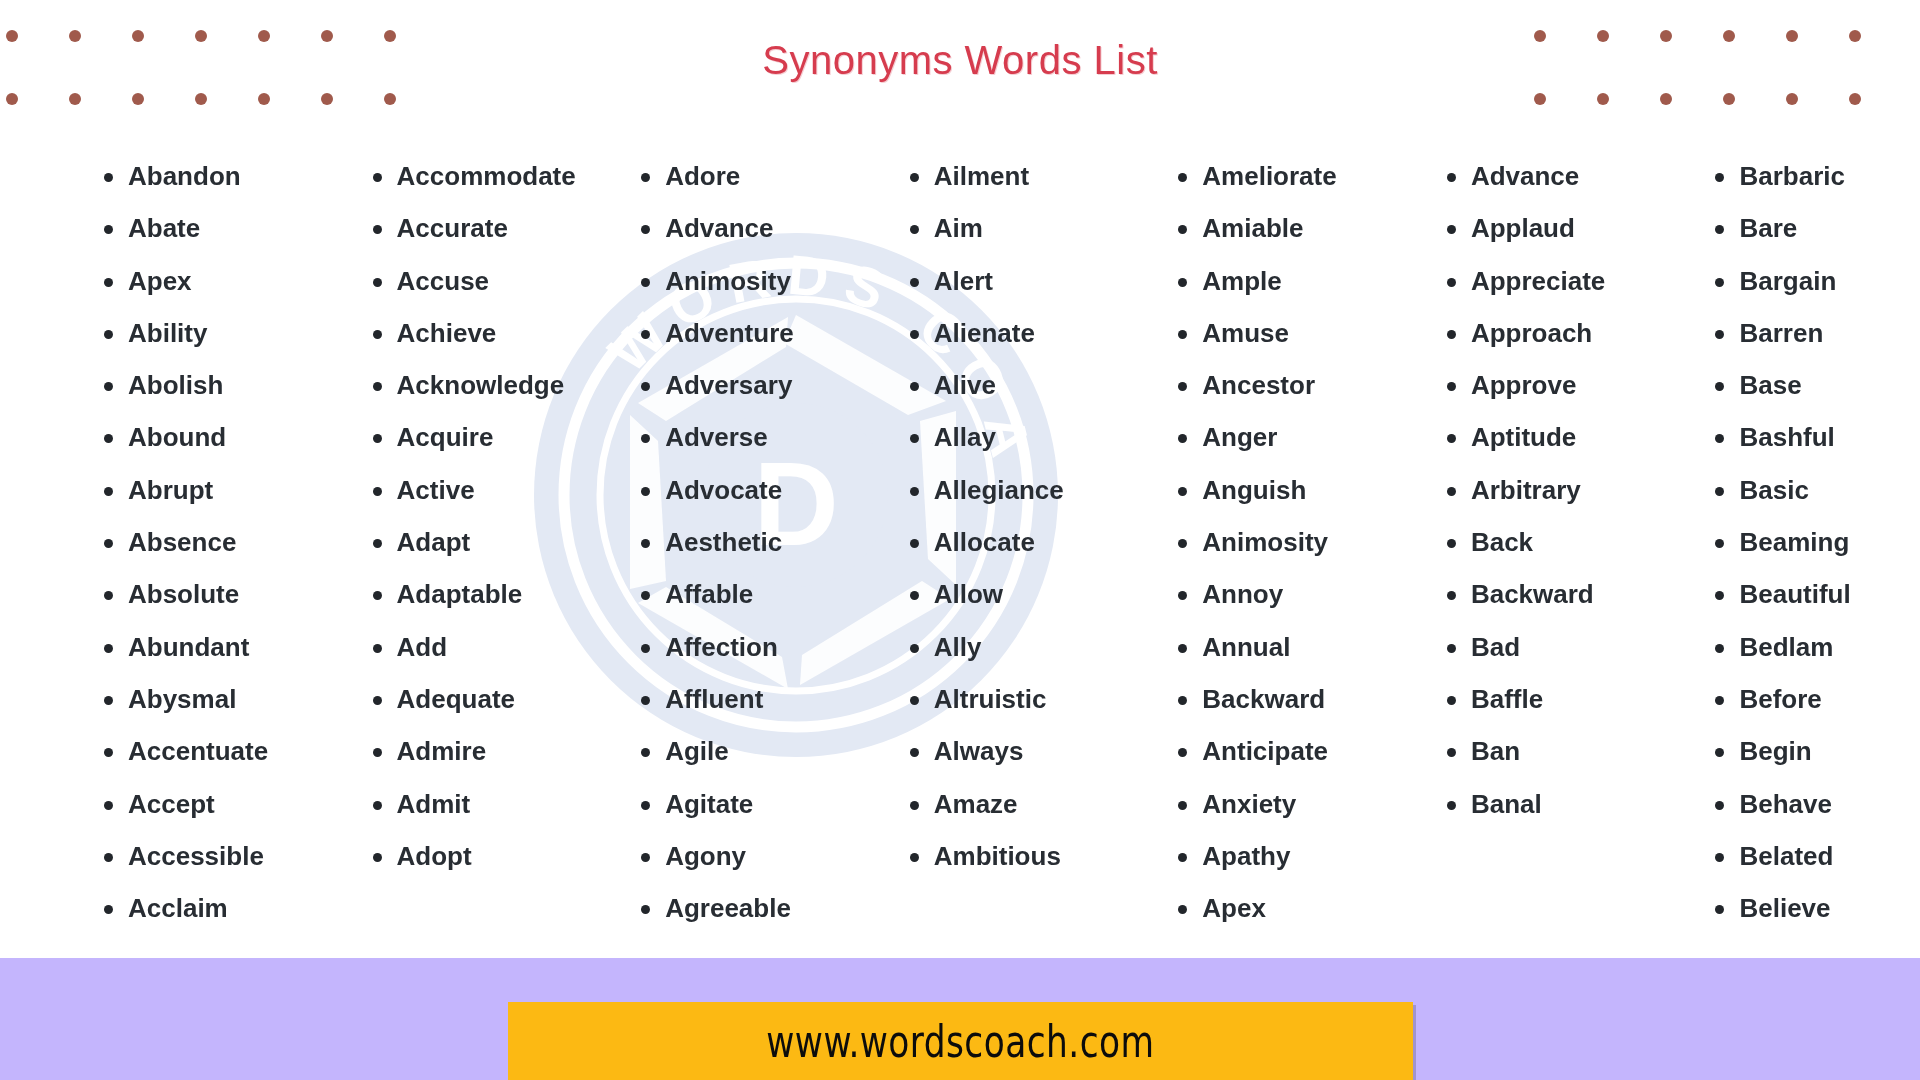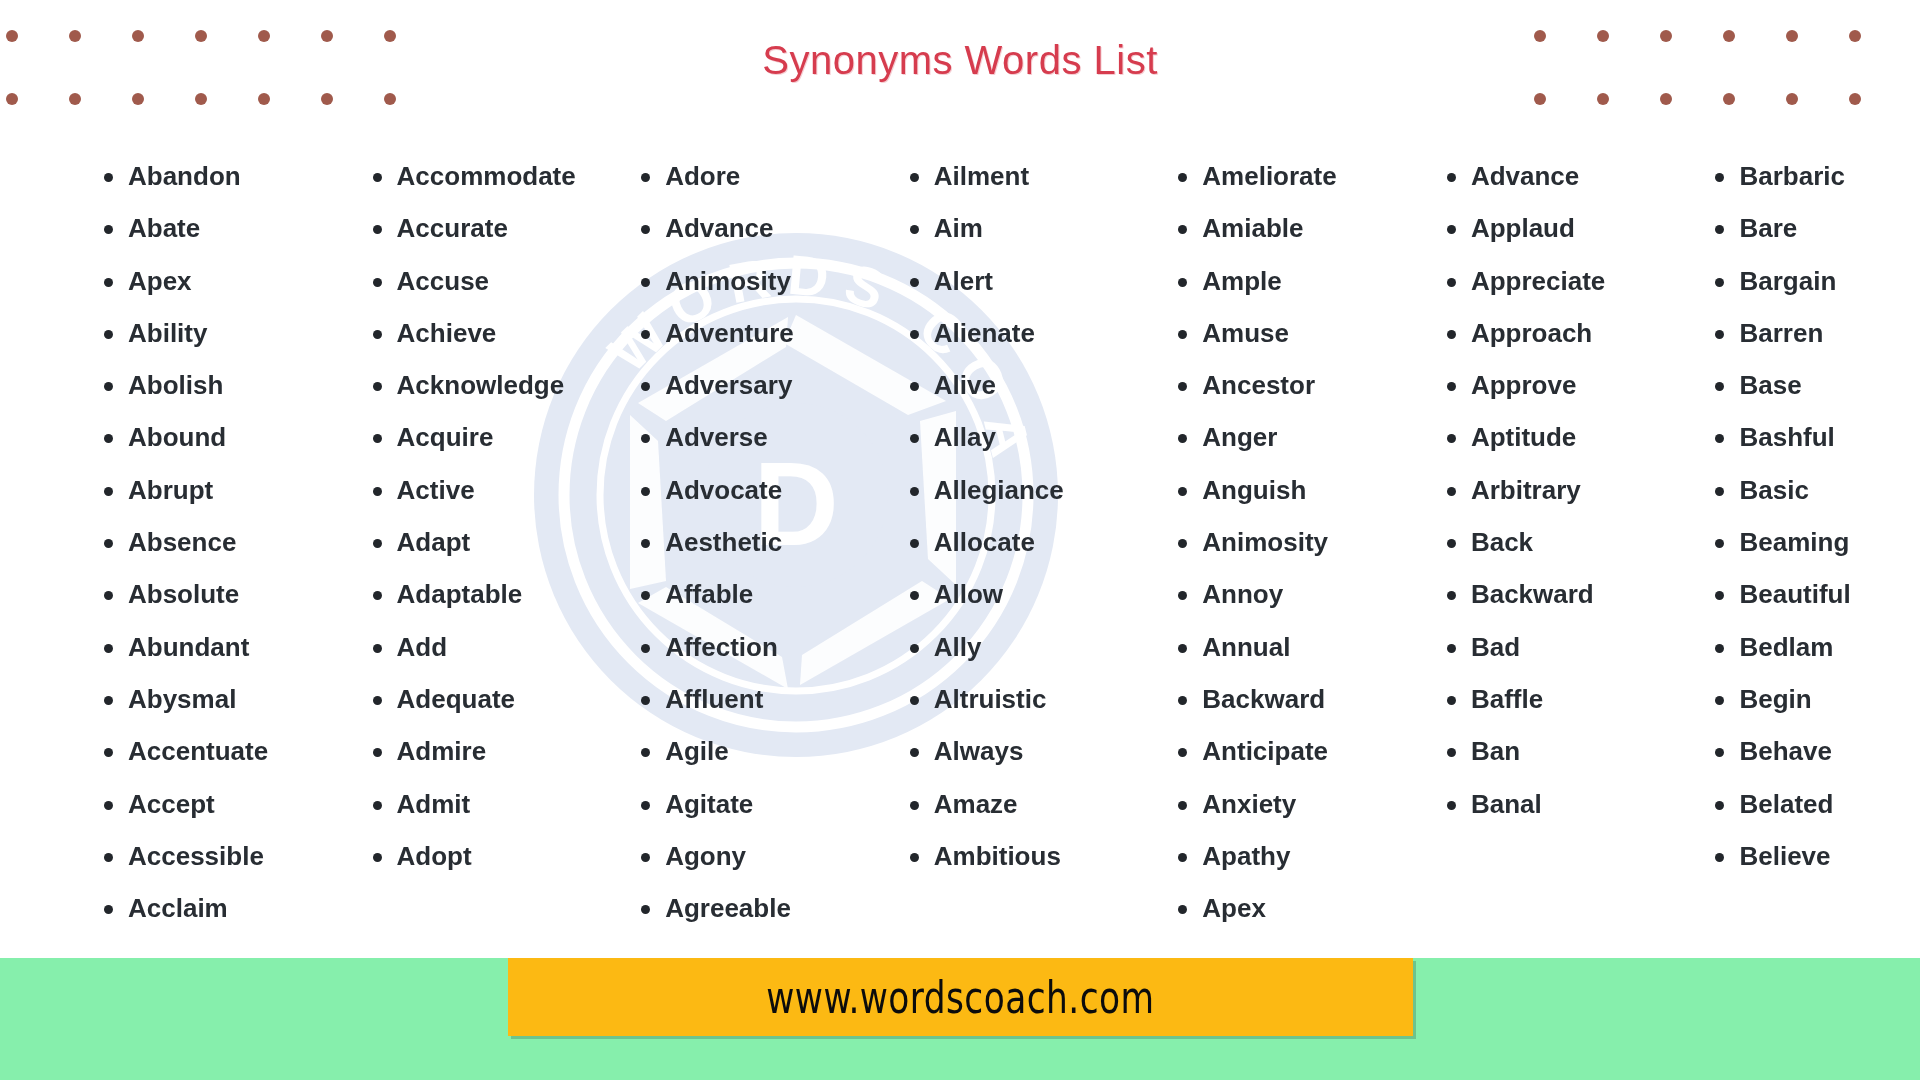--- a/index.html
+++ b/index.html
@@ -97,22 +97,22 @@
     width:9px; height:9px;
     border-radius:50%;
     background:#22262b;
   }
 
   
   .footer {
     position:absolute;
     left:0; bottom:0;
     width:1920px; height:122px;
-    background:#86efac;
-    display:flex; align-items:flex-start; justify-content:center;
+    background:#c4b5fd;
+    display:flex; align-items:flex-end; justify-content:center;
     z-index:3;
   }
   .footer-badge {
     width:905px; height:78px;
     background:#fcb913;
     display:flex; align-items:center; justify-content:center;
     box-shadow:3px 3px 0 rgba(0,0,0,0.18);
   }
   .footer-url {
     font-family:"Liberation Sans Narrow","DejaVu Sans Condensed","Liberation Sans", sans-serif;
@@ -305,20 +305,21 @@
           <li>Barbaric</li>
           <li>Bare</li>
           <li>Bargain</li>
           <li>Barren</li>
           <li>Base</li>
           <li>Bashful</li>
           <li>Basic</li>
           <li>Beaming</li>
           <li>Beautiful</li>
           <li>Bedlam</li>
+          <li>Before</li>
           <li>Begin</li>
           <li>Behave</li>
           <li>Belated</li>
           <li>Believe</li>
         </ul>
       </div>
     </div>
 
   <div class="footer">
     <div class="footer-badge">

